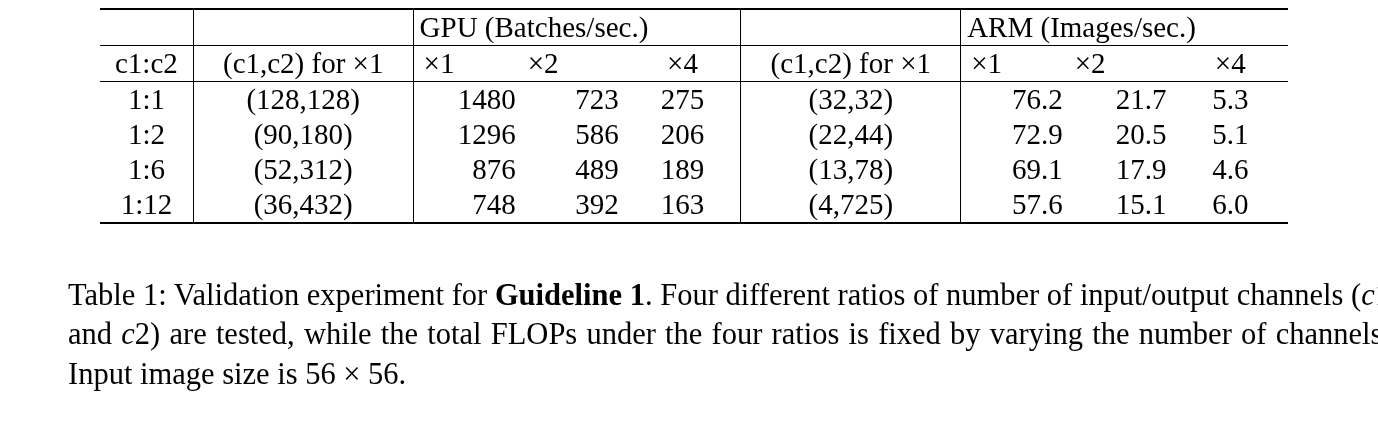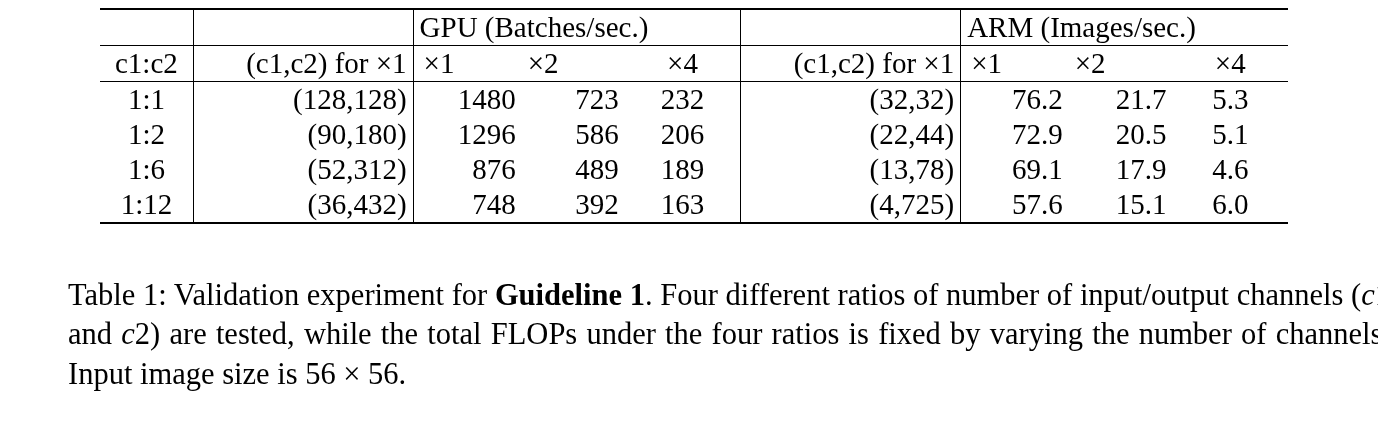--- a/index.html
+++ b/index.html
@@ -48,21 +48,21 @@
     border-bottom: 2px solid #000;
   }
   .vl {
     border-left: 1.5px solid #000;
   }
   .c-label {
     text-align: center;
     width: 84px;
   }
   .c-pair {
-    text-align: right;
+    text-align: center;
     width: 215px;
   }
   .c-n1 { text-align: right; width: 96px; }
   .c-n2 { text-align: right; width: 96px; }
   .c-n4 { text-align: center; width: 110px; }
   .grouphead {
     text-align: left;
     padding-left: 10px;
   }
   .caption {
@@ -105,21 +105,21 @@
           <td class="c-n1 vl" style="text-align:left;padding-left:10px;">×1</td>
           <td class="c-n2" style="text-align:left;">×2</td>
           <td class="c-n4">×4</td>
         </tr>
 
         <tr>
           <td class="c-label">1:1</td>
           <td class="c-pair vl">(128,128)</td>
           <td class="c-n1 vl">1480</td>
           <td class="c-n2">723</td>
-          <td class="c-n4">232</td>
+          <td class="c-n4">275</td>
           <td class="c-pair vl">(32,32)</td>
           <td class="c-n1 vl">76.2</td>
           <td class="c-n2">21.7</td>
           <td class="c-n4">5.3</td>
         </tr>
         <tr>
           <td class="c-label">1:2</td>
           <td class="c-pair vl">(90,180)</td>
           <td class="c-n1 vl">1296</td>
           <td class="c-n2">586</td>

